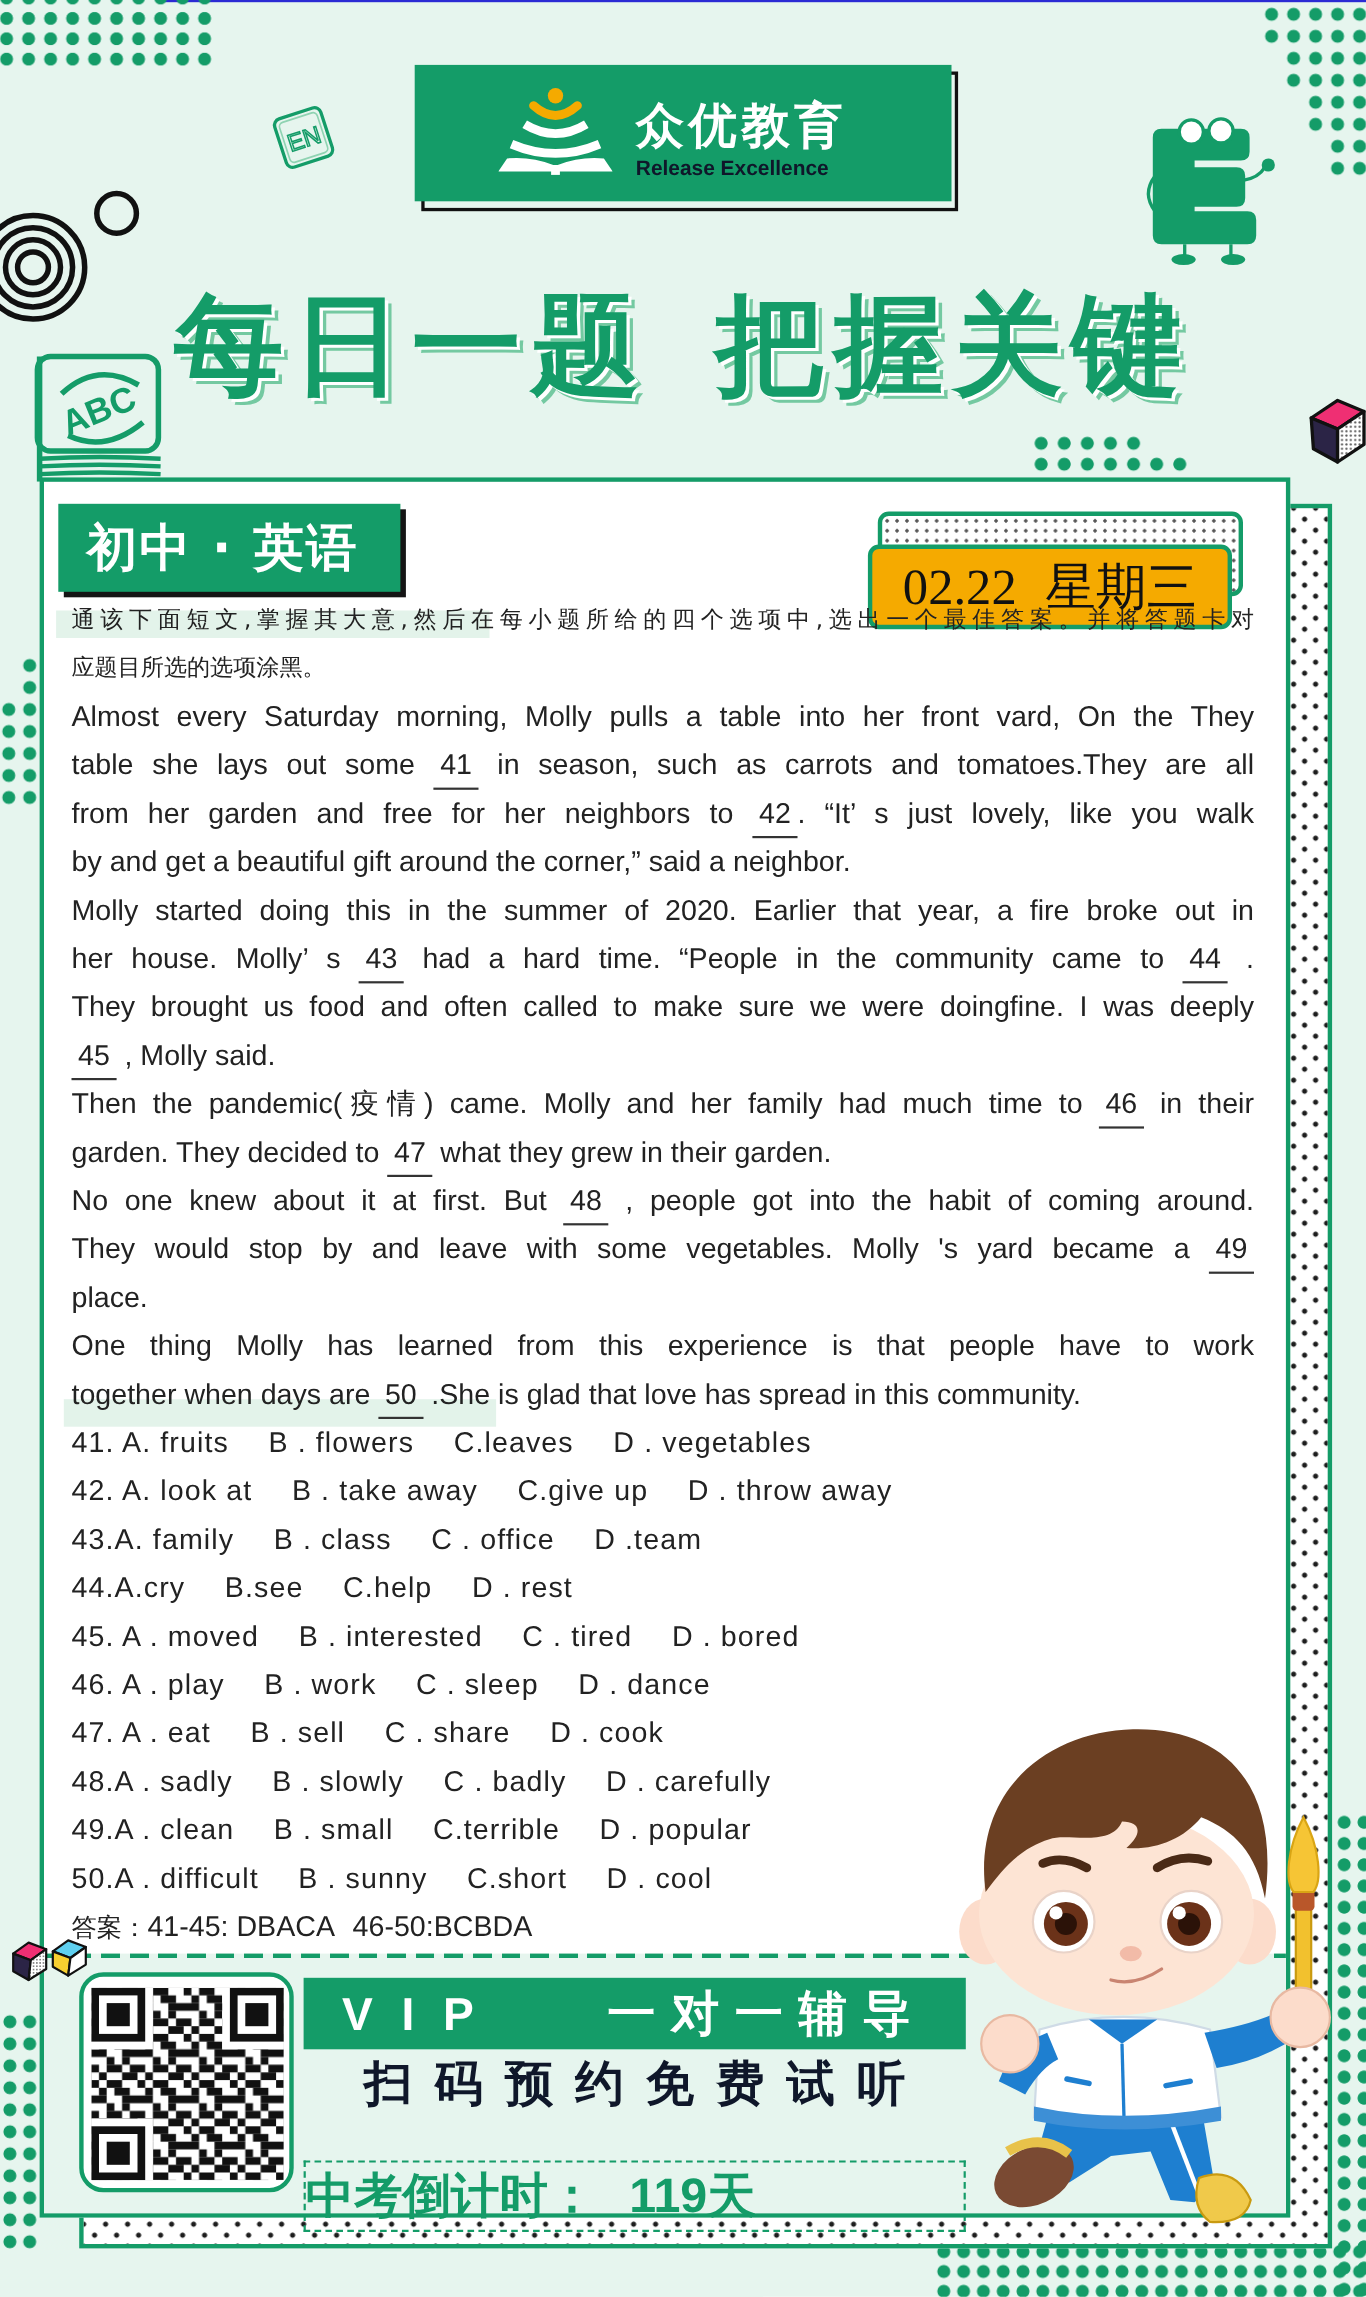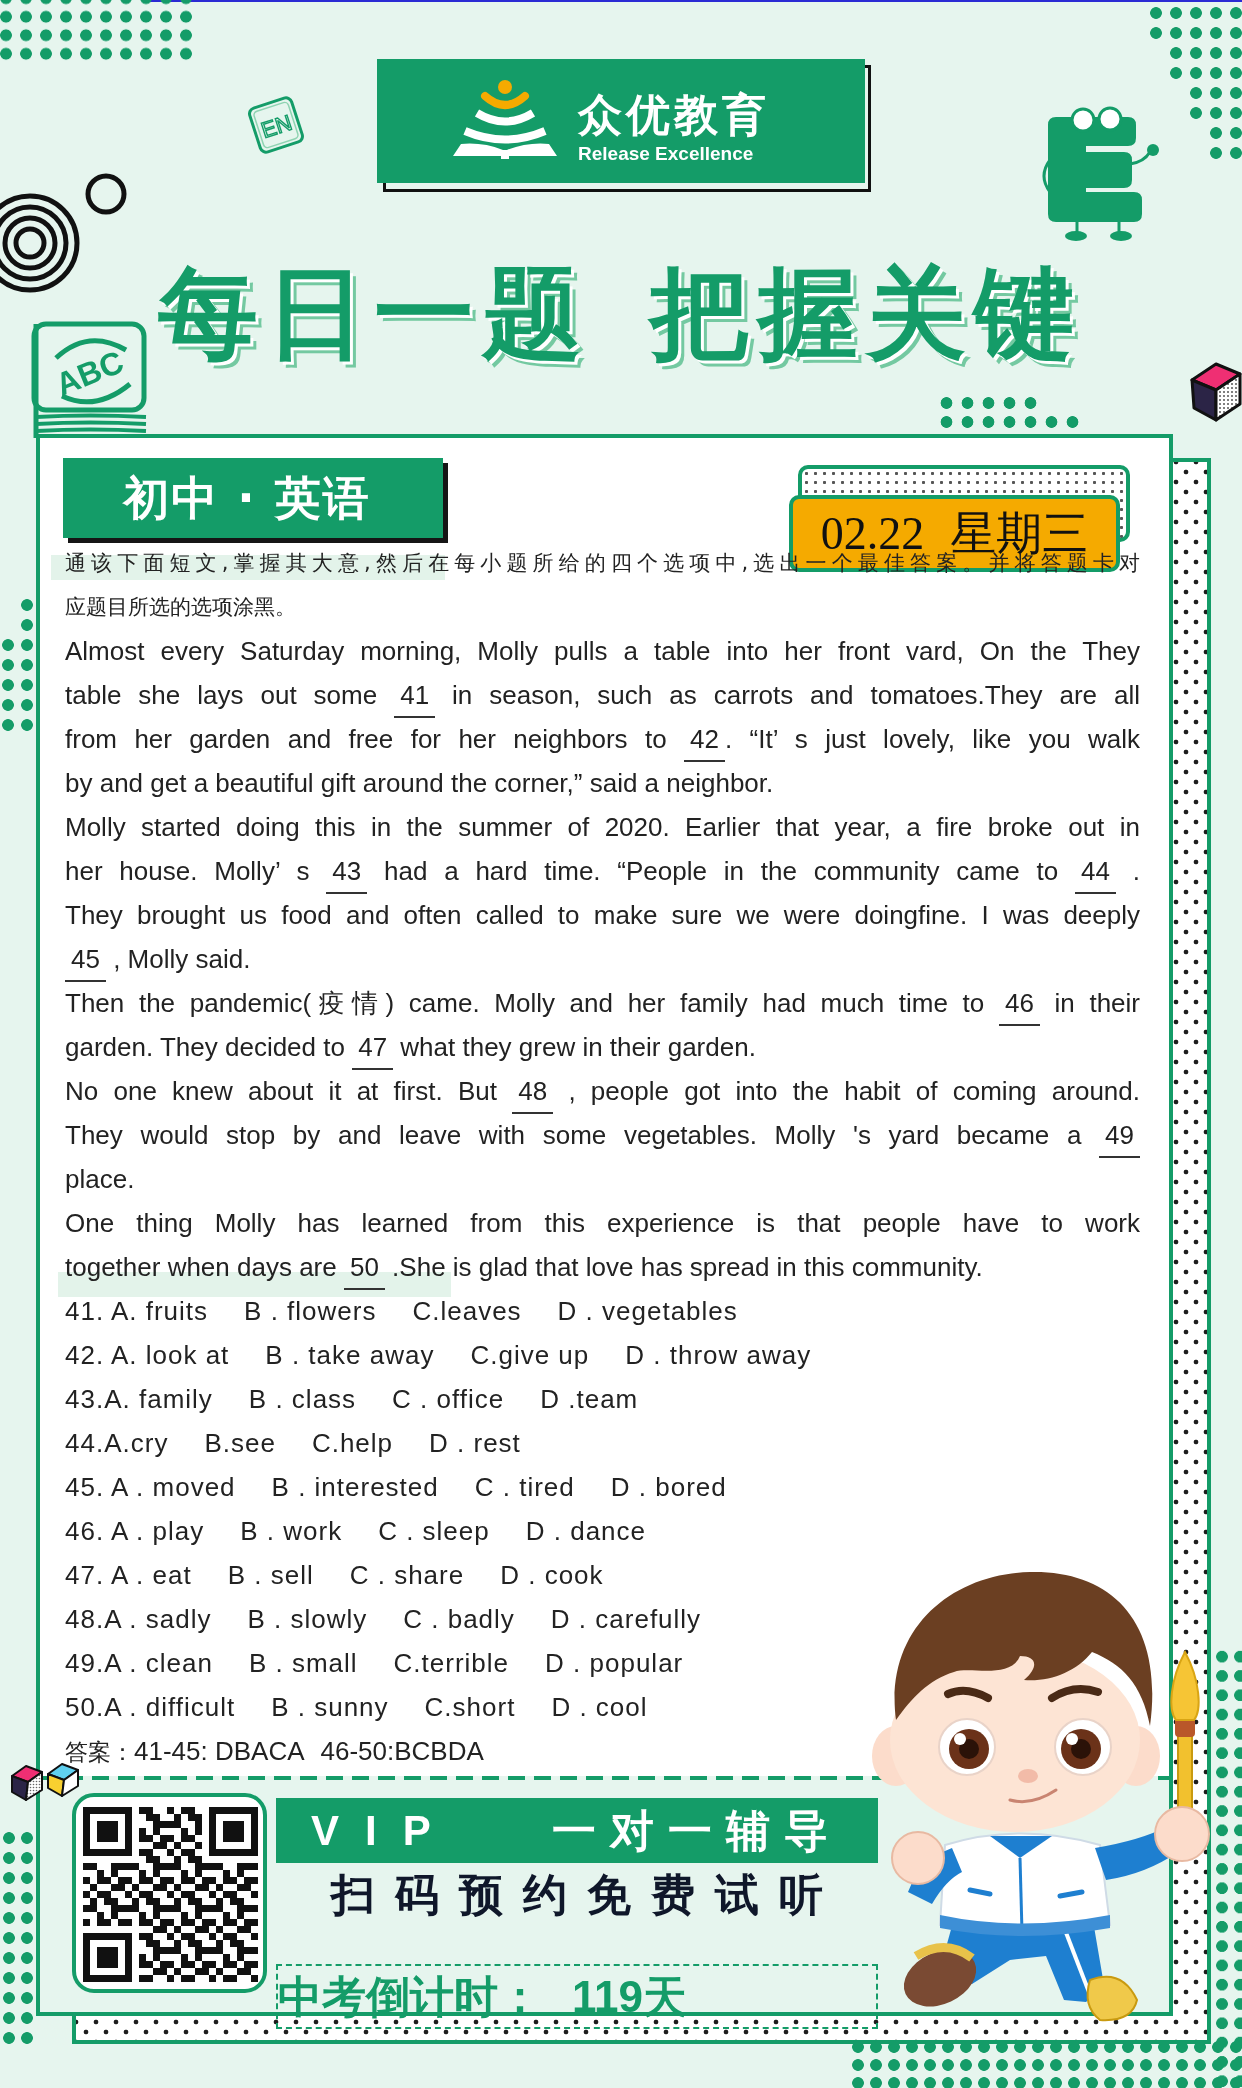--- a/index.html
+++ b/index.html
@@ -4,30 +4,30 @@
 <style>
   html,body{margin:0;padding:0;}
   body{width:1242px;height:2088px;position:relative;overflow:hidden;background:#e6f5ee;font-family:"Liberation Sans",sans-serif;color:#222;}
   .abs{position:absolute;}
   .gdots{position:absolute;z-index:0;background-image:radial-gradient(circle,#149c68 5.5px,transparent 6.2px);}
   .topline{left:150px;top:0;width:1092px;height:2px;background:#2b2bd4;}
   
   .logo{left:377px;top:59px;width:488px;height:124px;background:#149c68;z-index:2;}
   .logo-shadow{left:383px;top:65px;width:482px;height:121px;border:3px solid #111;background:#e6f5ee;z-index:1;}
   .logo-cn{position:absolute;left:201px;top:30px;font:bold 44px "DejaVu Sans",sans-serif;color:#fff;letter-spacing:4px;line-height:52px;white-space:nowrap;}
-  .logo-en{position:absolute;left:201px;top:84px;font:bold 19px "Liberation Sans",sans-serif;color:#ffffff;line-height:22px;white-space:nowrap;}
+  .logo-en{position:absolute;left:201px;top:84px;font:bold 19px "Liberation Sans",sans-serif;color:#0f172a;line-height:22px;white-space:nowrap;}
   .logo-icon{position:absolute;left:76px;top:21px;}
   
   .headline{position:absolute;top:252px;font:bold 100px "DejaVu Sans",sans-serif;color:#149c68;line-height:124px;letter-spacing:8px;white-space:nowrap;text-shadow:3px 3px 0 #ffffff,6px 6px 0 #74c9a1;z-index:2;}
   
   .frame{left:72px;top:458px;width:1139px;height:1586px;box-sizing:border-box;border:4px solid #149c68;z-index:1;
     background-color:#fff;background-image:radial-gradient(circle,#1d1d1d 2px,transparent 2.7px),radial-gradient(circle,#1d1d1d 2px,transparent 2.7px);
     background-size:20px 20px;background-position:0 0,10px 10px;}
   .card{left:36px;top:434px;width:1137px;height:1582px;box-sizing:border-box;border:4px solid #149c68;background:#fff;z-index:2;}
-  .subject{left:63px;top:458px;width:380px;height:80px;background:#149c68;box-shadow:5px 5px 0 #151515;z-index:3;
+  .subject{left:53px;top:458px;width:311px;height:80px;background:#149c68;box-shadow:5px 5px 0 #151515;z-index:3;
     color:#fff;font:bold 46px "DejaVu Sans",sans-serif;line-height:80px;text-align:center;letter-spacing:2px;padding-right:12px;box-sizing:border-box;white-space:nowrap;}
   .date-back{left:798px;top:465px;width:332px;height:77px;box-sizing:border-box;border:4px solid #149c68;border-radius:10px;z-index:3;
     background-color:#fff;background-image:radial-gradient(circle,#555 1.3px,transparent 1.9px);background-size:9px 9px;}
   .date-front{left:789px;top:455px;width:331px;height:77px;box-sizing:border-box;border:4px solid #149c68;border-radius:10px;background:#f5aa00;z-index:4;
     font:46px "Liberation Serif",serif;color:#111;line-height:69px;text-align:center;white-space:nowrap;margin-top:40px;}
   .date-front .wd{margin-left:26px;font-family:"DejaVu Serif",serif;}
   .hl{position:absolute;background:#e3f3ea;z-index:3;}
   
   .text{left:65px;top:541px;width:1075px;z-index:4;}
   .line{height:44px;line-height:44px;font-size:26px;white-space:nowrap;text-align:left;}

